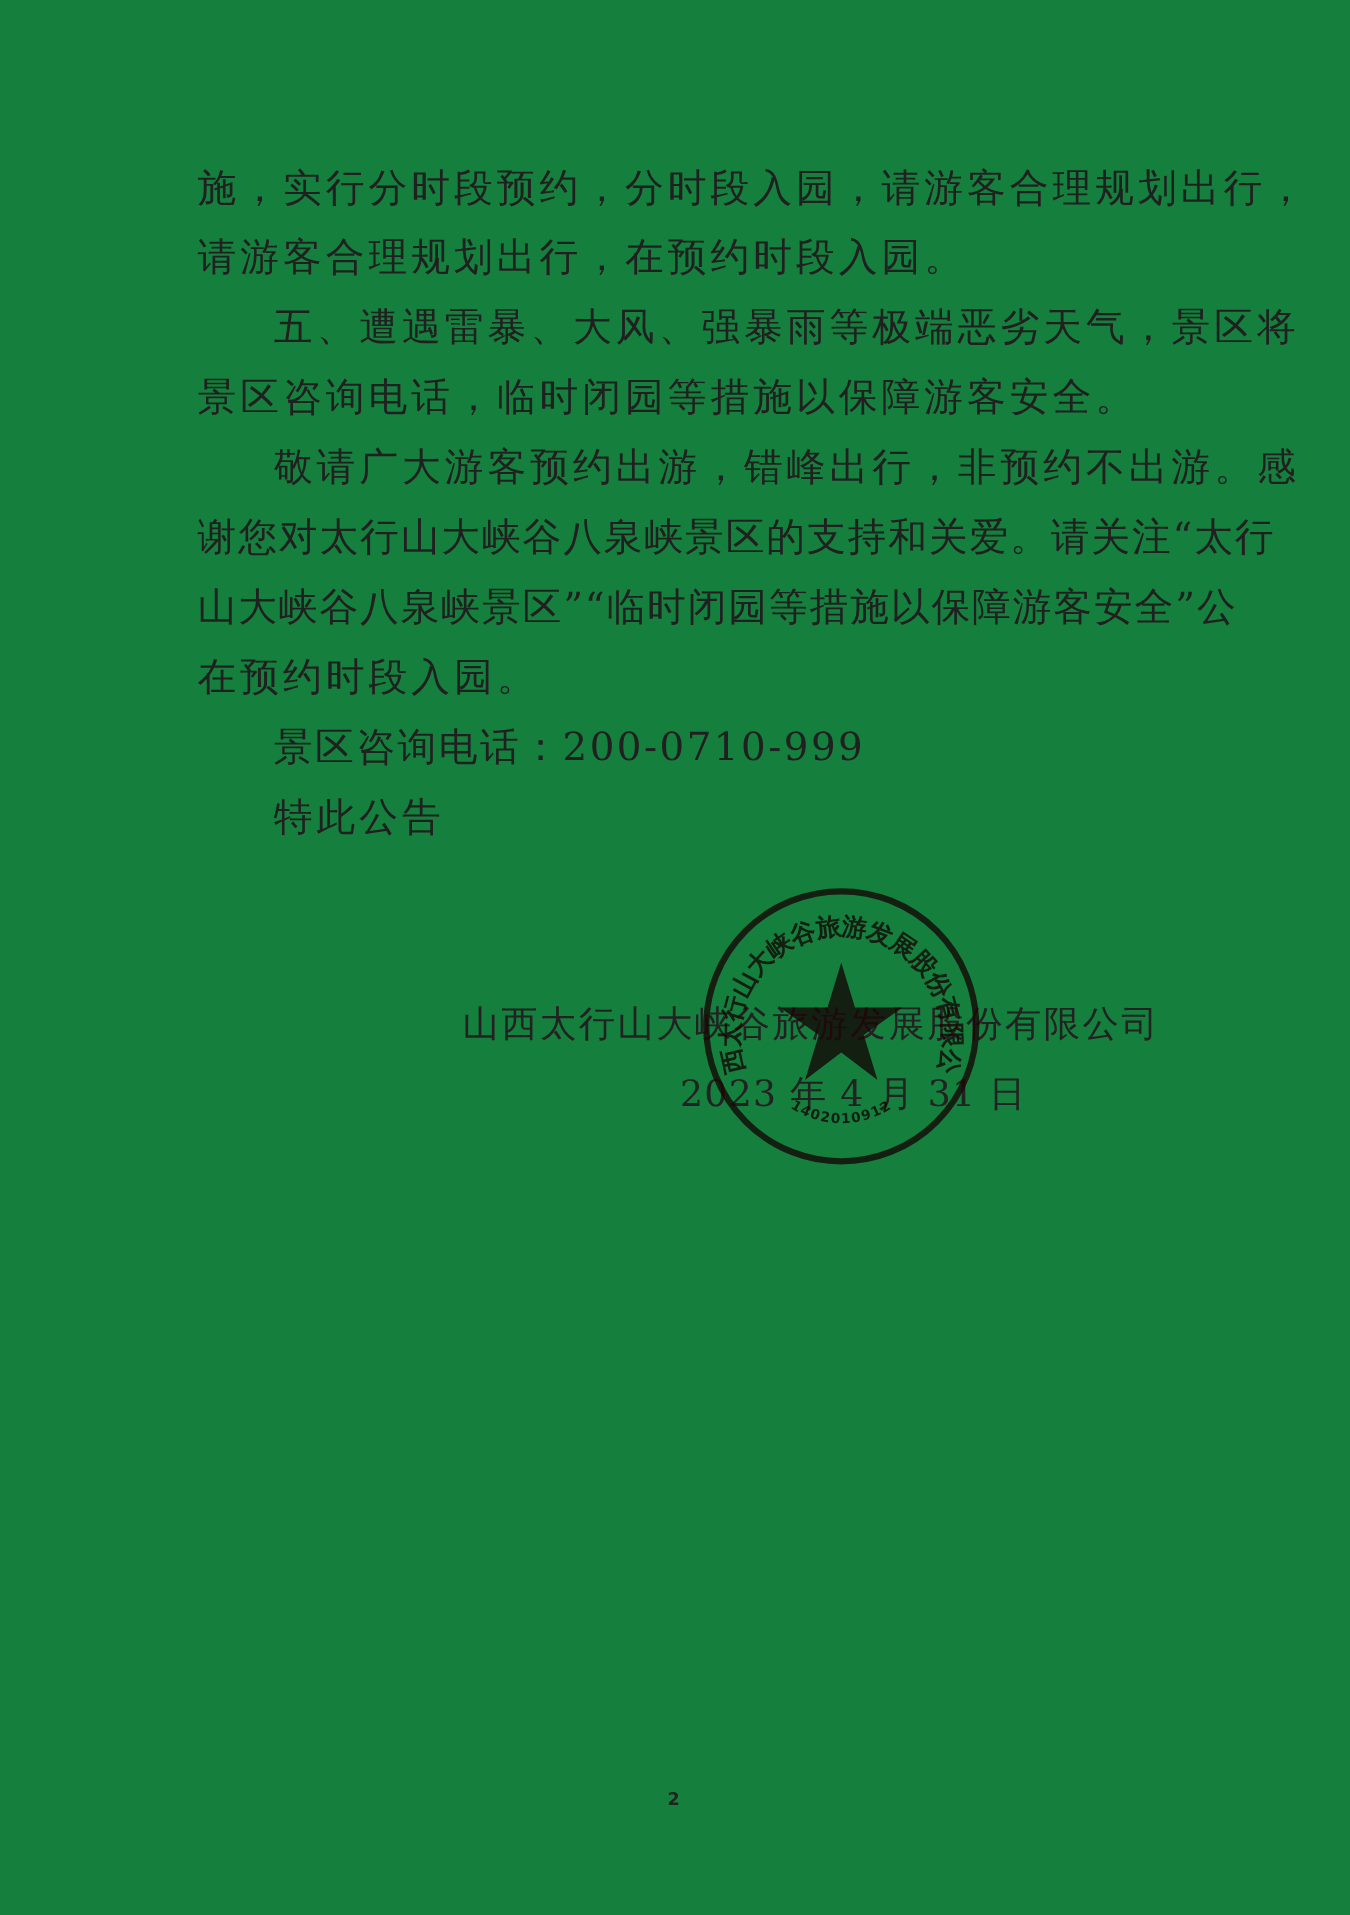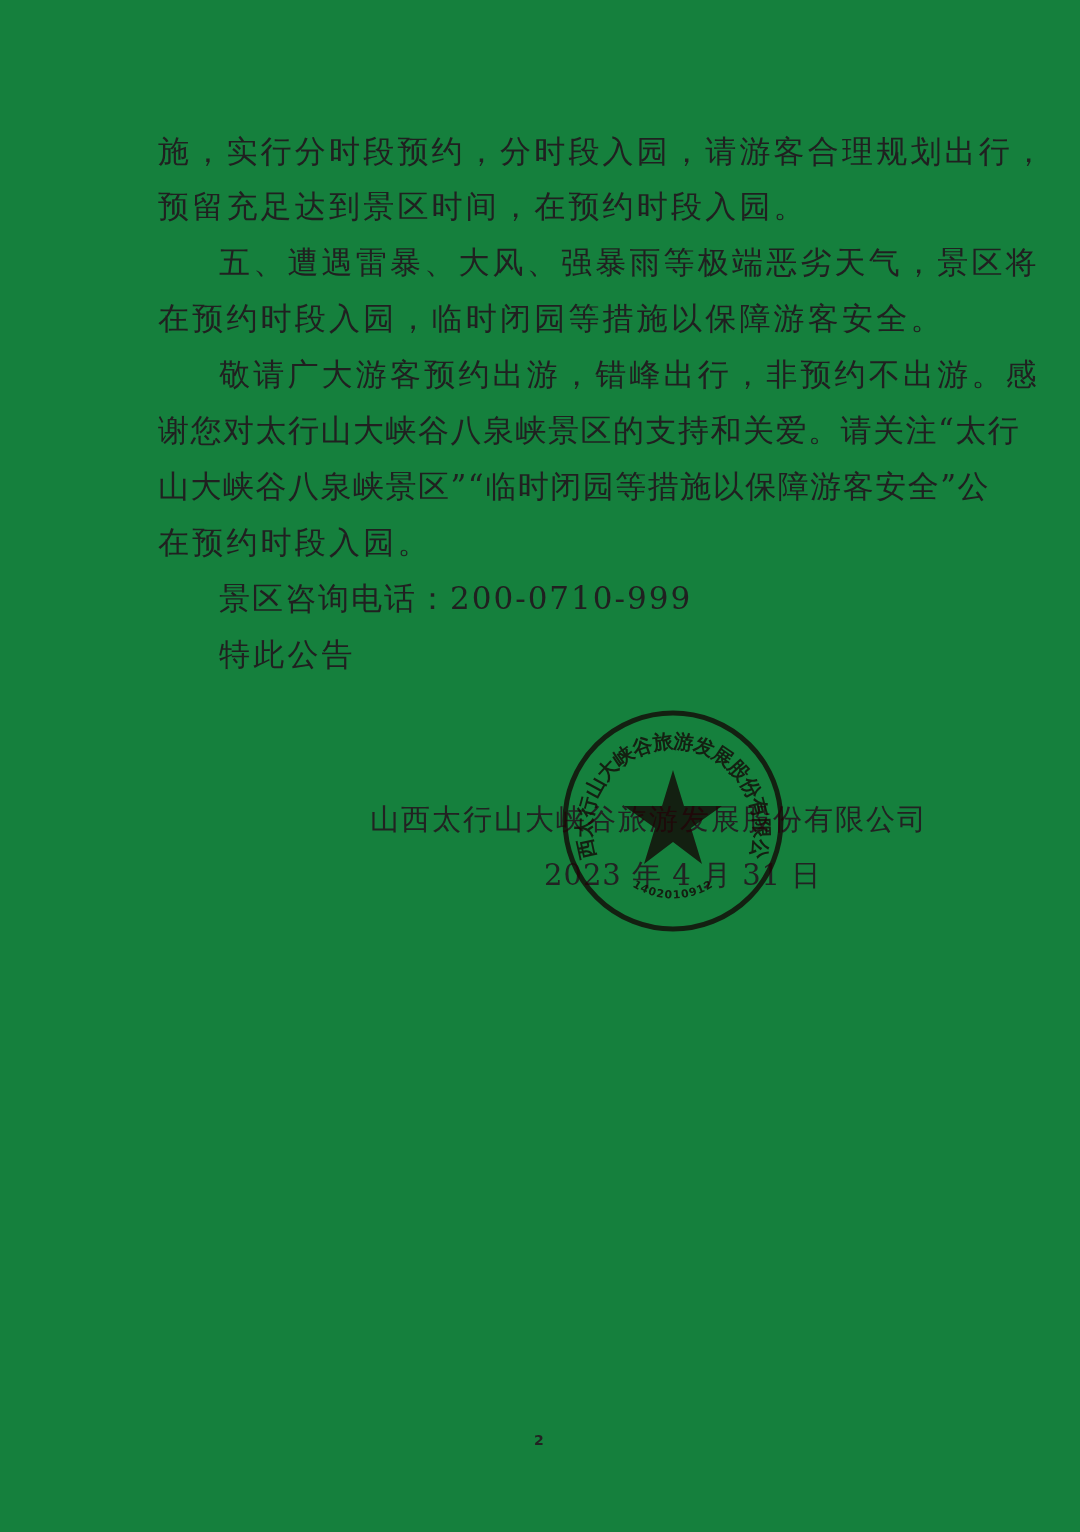--- a/index.html
+++ b/index.html
@@ -58,24 +58,24 @@
       font-size: 14px;
       color: #222;
     }
   </style>
 </head>
 <body>
 
 <div class="page">
 
   <div class="line" style="left:158px; top:131px;">施，实行分时段预约，分时段入园，请游客合理规划出行，</div>
-  <div class="line" style="left:158px; top:186px;">预留充足达到景区时间，在预约时段入园。</div>
+  <div class="line" style="left:158px; top:186px;">请游客合理规划出行，在预约时段入园。</div>
 
   <div class="line" style="left:219px; top:242px;">五、遭遇雷暴、大风、强暴雨等极端恶劣天气，景区将</div>
-  <div class="line" style="left:158px; top:298px;">在预约时段入园，临时闭园等措施以保障游客安全。</div>
+  <div class="line" style="left:158px; top:298px;">景区咨询电话，临时闭园等措施以保障游客安全。</div>
 
   <div class="line" style="left:219px; top:354px;">敬请广大游客预约出游，错峰出行，非预约不出游。感</div>
   <div class="line tight" style="left:158px; top:410px;">谢您对太行山大峡谷八泉峡景区的支持和关爱。请关注“太行</div>
   <div class="line tight" style="left:158px; top:466px;">山大峡谷八泉峡景区”“临时闭园等措施以保障游客安全”公</div>
   <div class="line" style="left:158px; top:522px;">在预约时段入园。</div>
 
   <div class="line" style="left:219px; top:578px; letter-spacing:2px;">景区咨询电话：200-0710-999</div>
   <div class="line" style="left:219px; top:634px;">特此公告</div>
 
   <div class="sig" style="left:370px; top:799px;">山西太行山大峡谷旅游发展股份有限公司</div>

